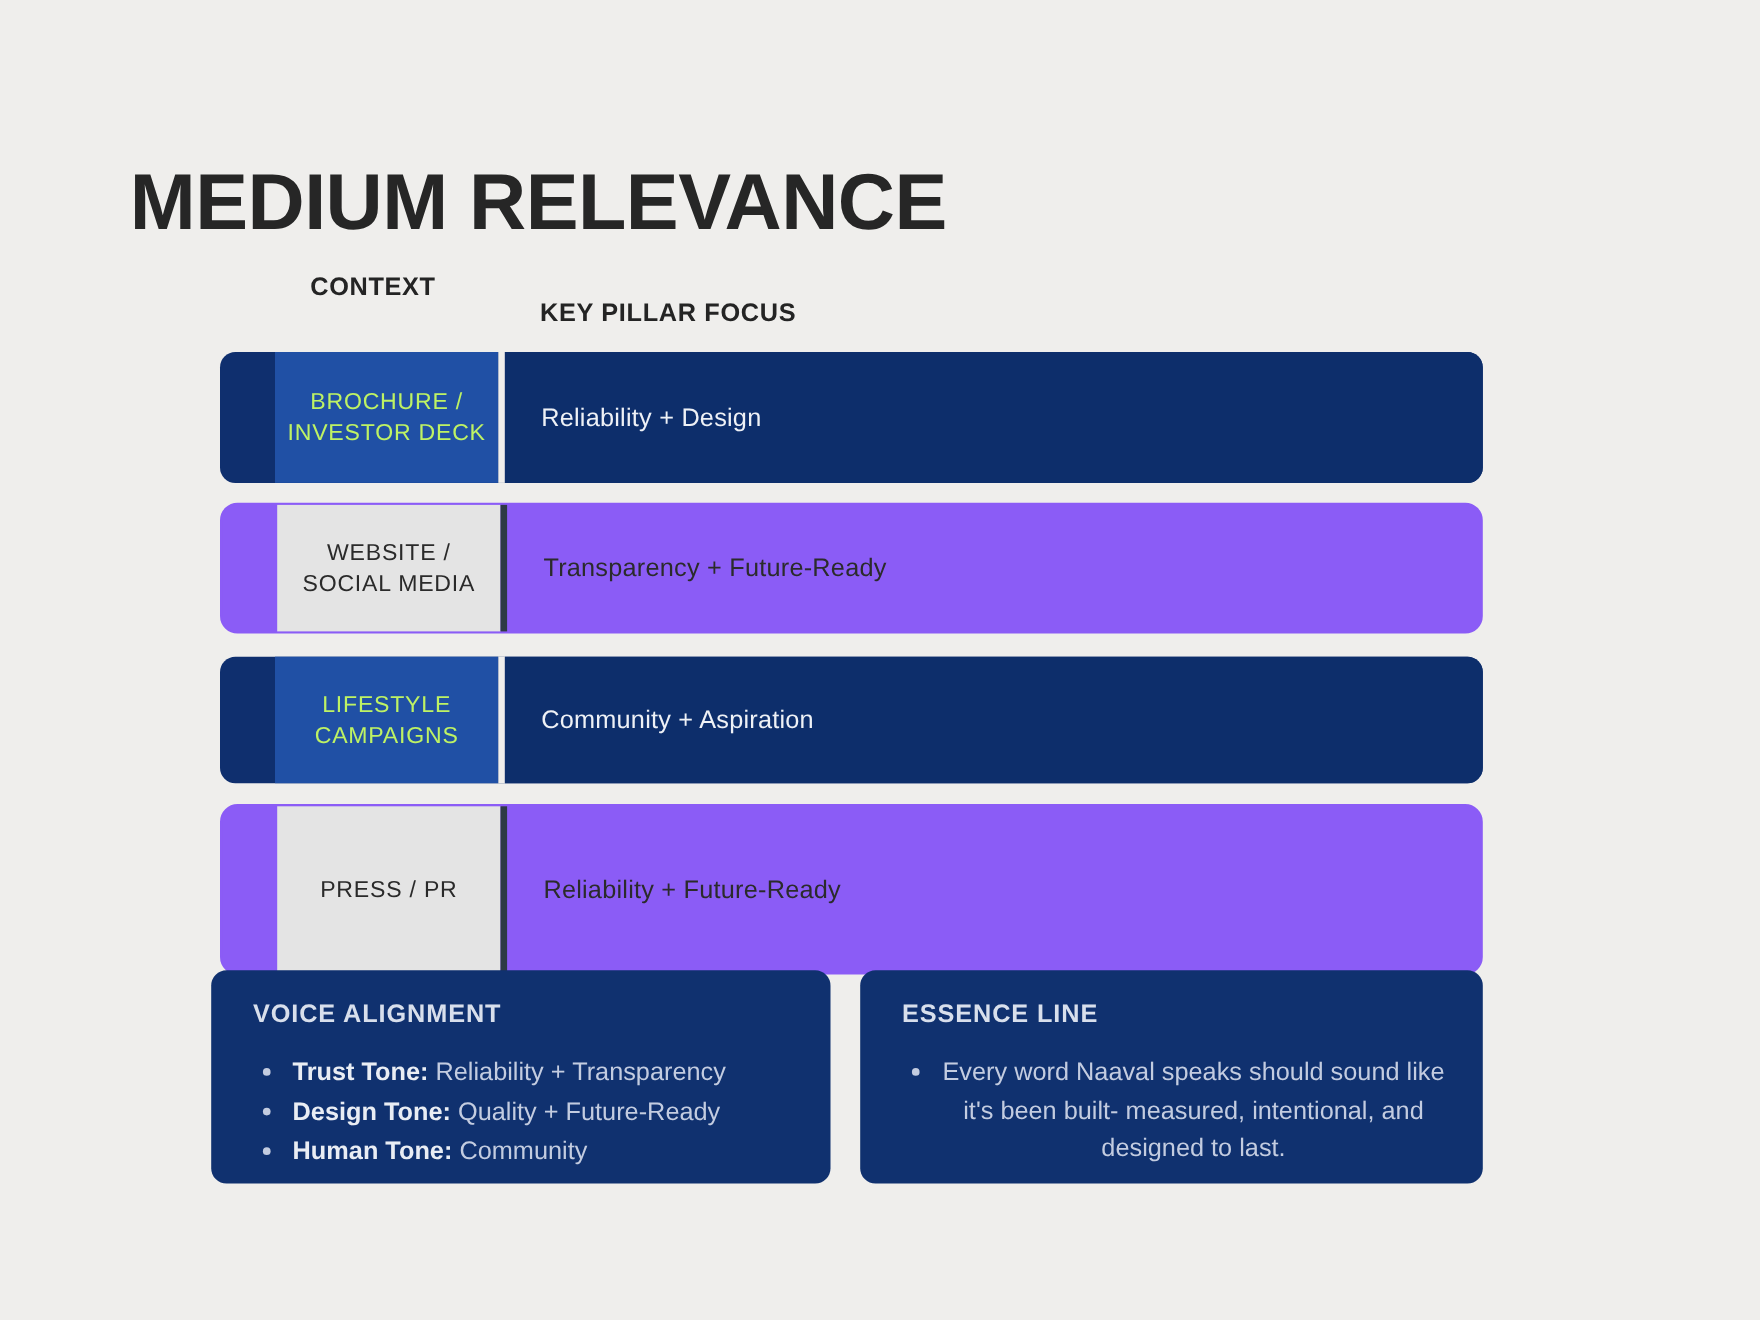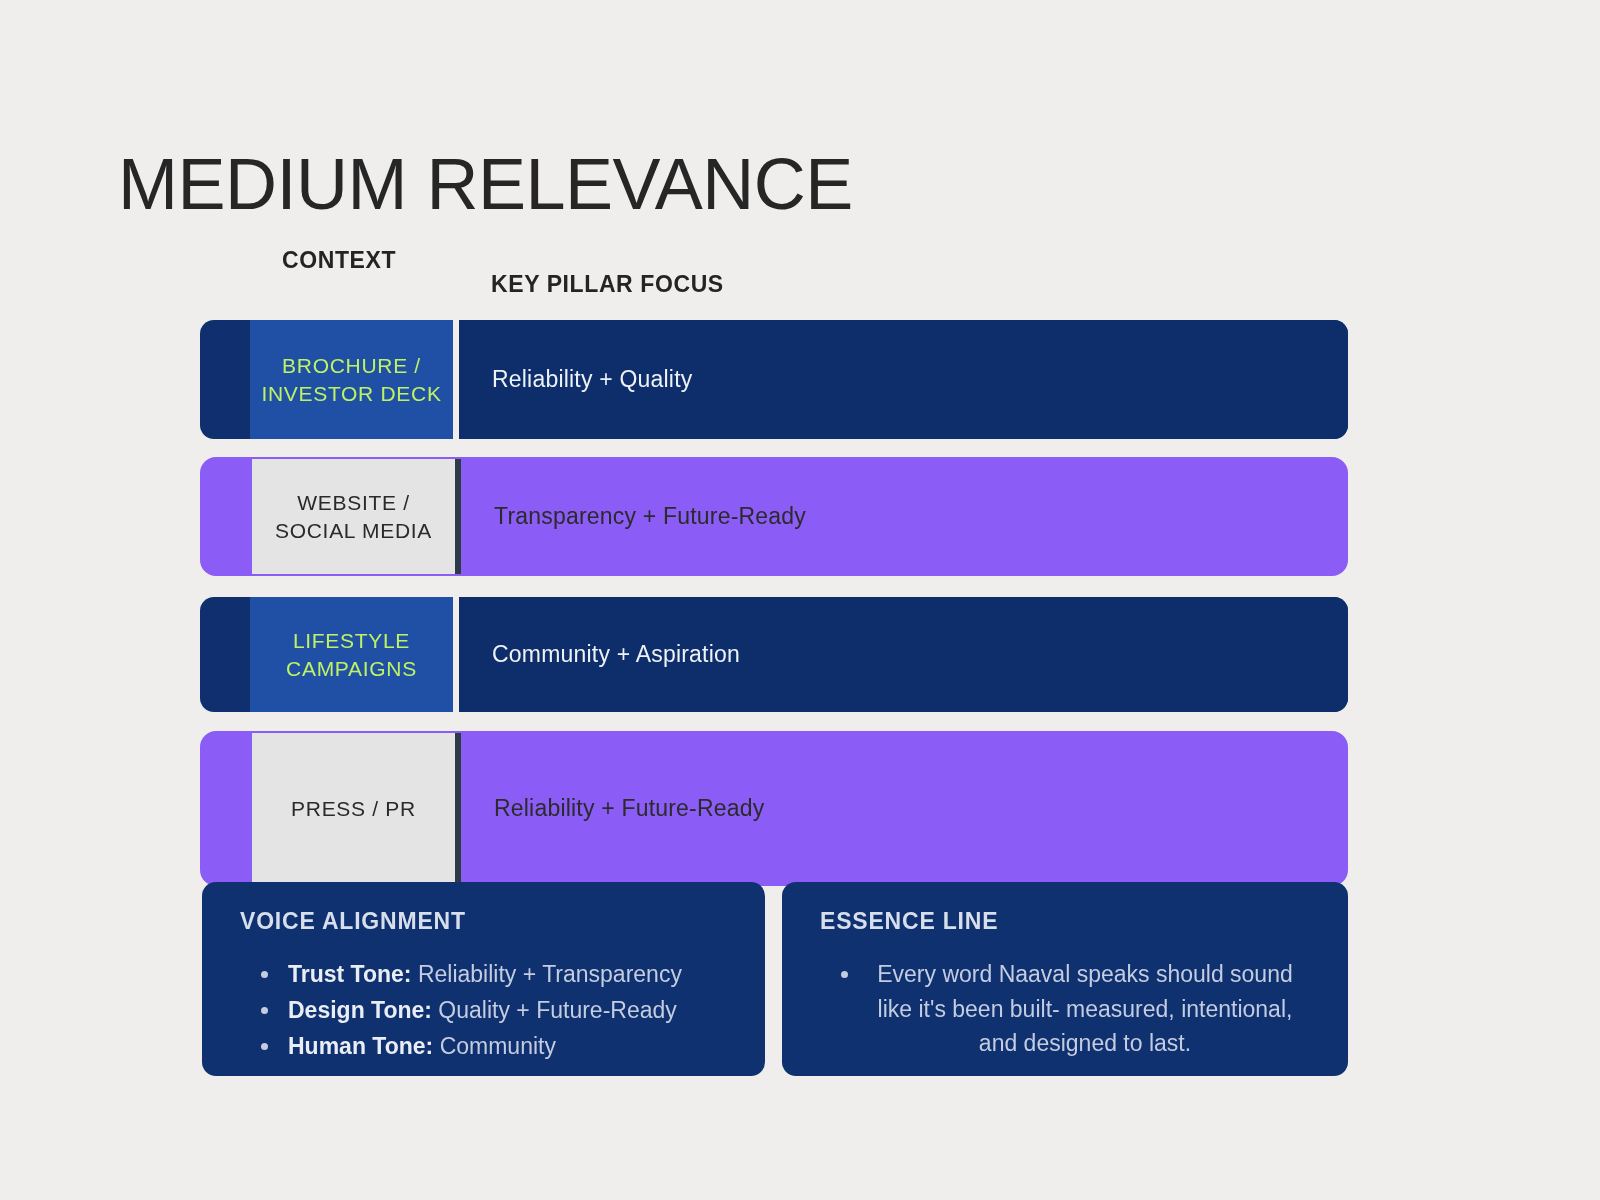--- a/index.html
+++ b/index.html
@@ -18,21 +18,21 @@
     width: 1600px;
     height: 1200px;
   }
 
   
   .title {
     position: absolute;
     left: 118px;
     top: 100px;
     font-size: 72px;
-    font-weight: normal;
+    font-weight: bold;
     letter-spacing: -0.5px;
     color: #262626;
     line-height: 1.0;
     white-space: nowrap;
   }
 
   
   .col-head {
     position: absolute;
     font-size: 23px;
@@ -128,32 +128,32 @@
   
   .card {
     position: absolute;
     top: 882px;
     height: 194px;
     background: #10316f;
     border-radius: 14px;
     box-sizing: border-box;
     padding: 26px 30px 20px 38px;
   }
-  #card-voice   { left: 202px; width: 563px; }
+  #card-voice   { left: 192px; width: 563px; }
   #card-essence { left: 782px; width: 566px; }
 
   .card-title {
     font-size: 23px;
     font-weight: bold;
     letter-spacing: 0.8px;
     color: #d8dfec;
     margin: 0 0 22px 0;
   }
   .card-list {
-    margin: 16px;
+    margin: 4px;
     padding: 0 0 0 26px;
     list-style: disc;
   }
   .card-list li {
     font-size: 23px;
     line-height: 1.48;
     color: #c3cce0;
     padding-left: 6px;
     margin-bottom: 2px;
   }
@@ -176,21 +176,21 @@
 
   <h1 class="title">MEDIUM RELEVANCE</h1>
 
   <div class="col-head context">CONTEXT</div>
   <div class="col-head pillar">KEY PILLAR FOCUS</div>
 
   <div class="row dark" id="row-1">
     <div class="row-leader"></div>
     <div class="row-label">BROCHURE / INVESTOR DECK</div>
     <div class="row-gap"></div>
-    <div class="row-content">Reliability + Quality</div>
+    <div class="row-content">Reliability + Design</div>
   </div>
 
   <div class="row light" id="row-2">
     <div class="row-leader"></div>
     <div class="row-label">WEBSITE / SOCIAL MEDIA</div>
     <div class="row-gap"></div>
     <div class="row-content">Transparency + Future-Ready</div>
   </div>
 
   <div class="row dark" id="row-3">

